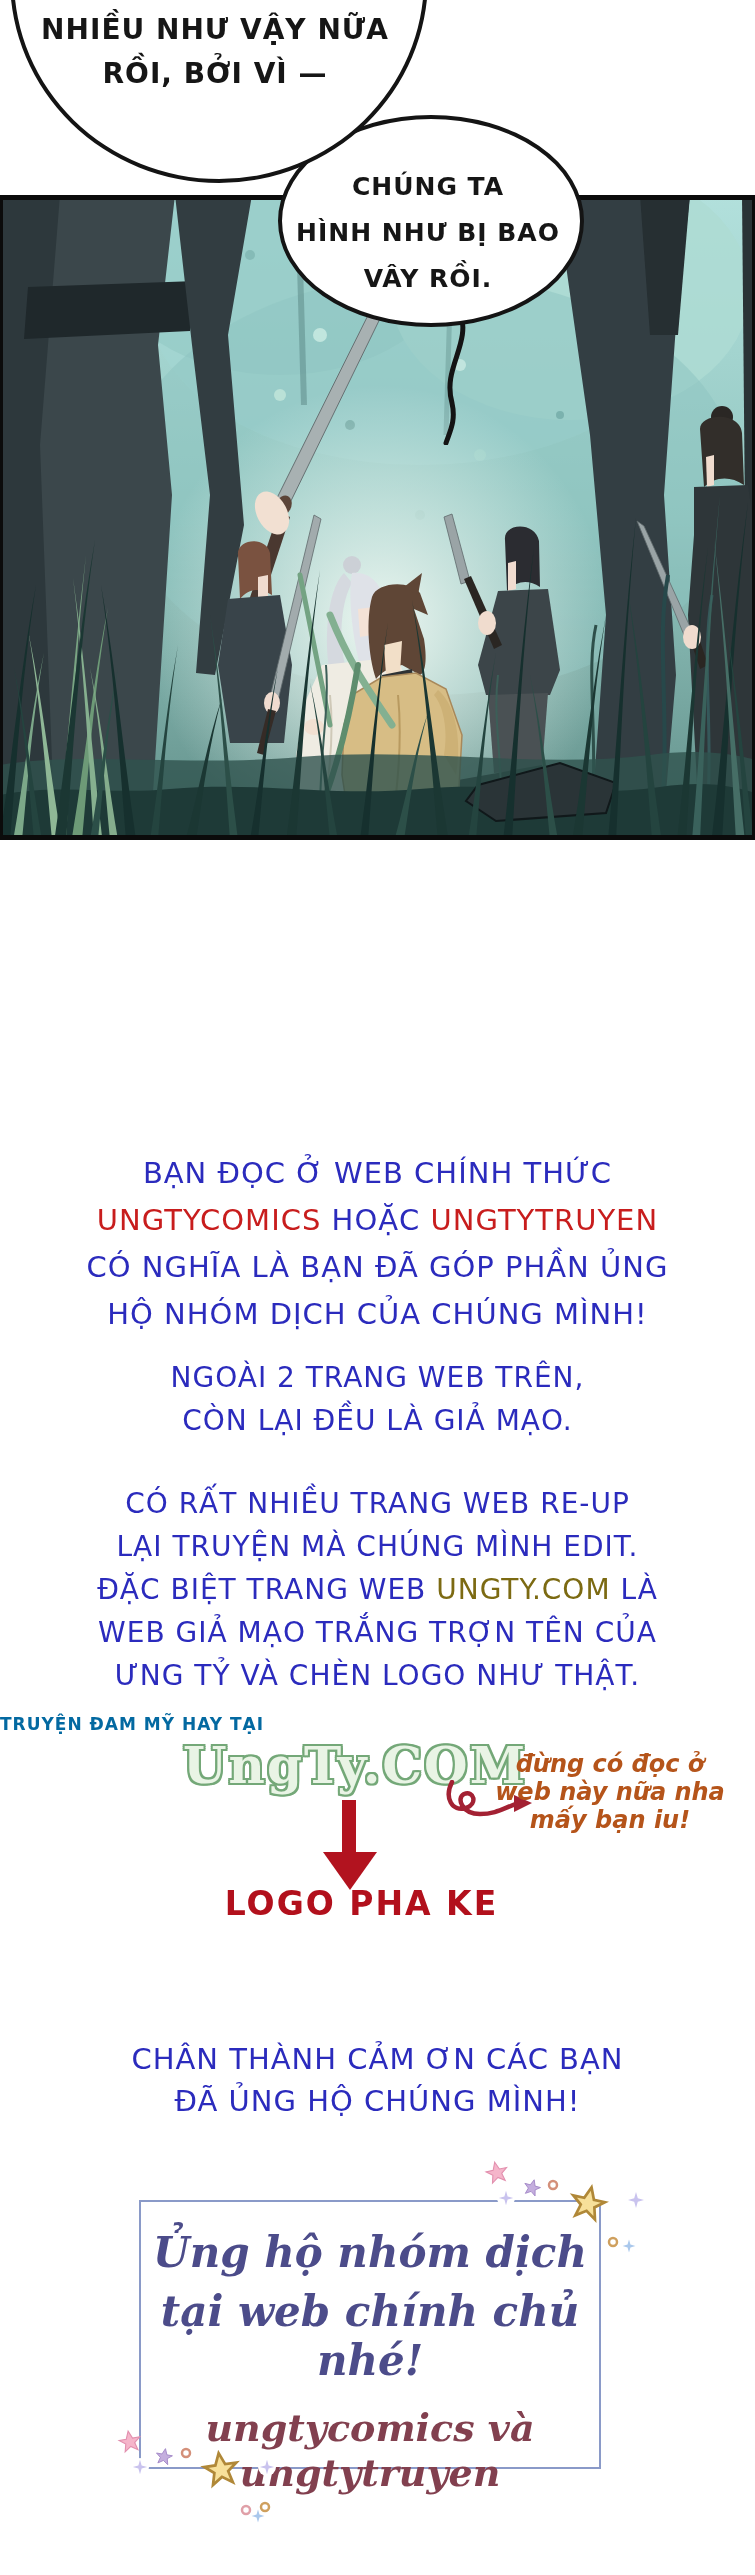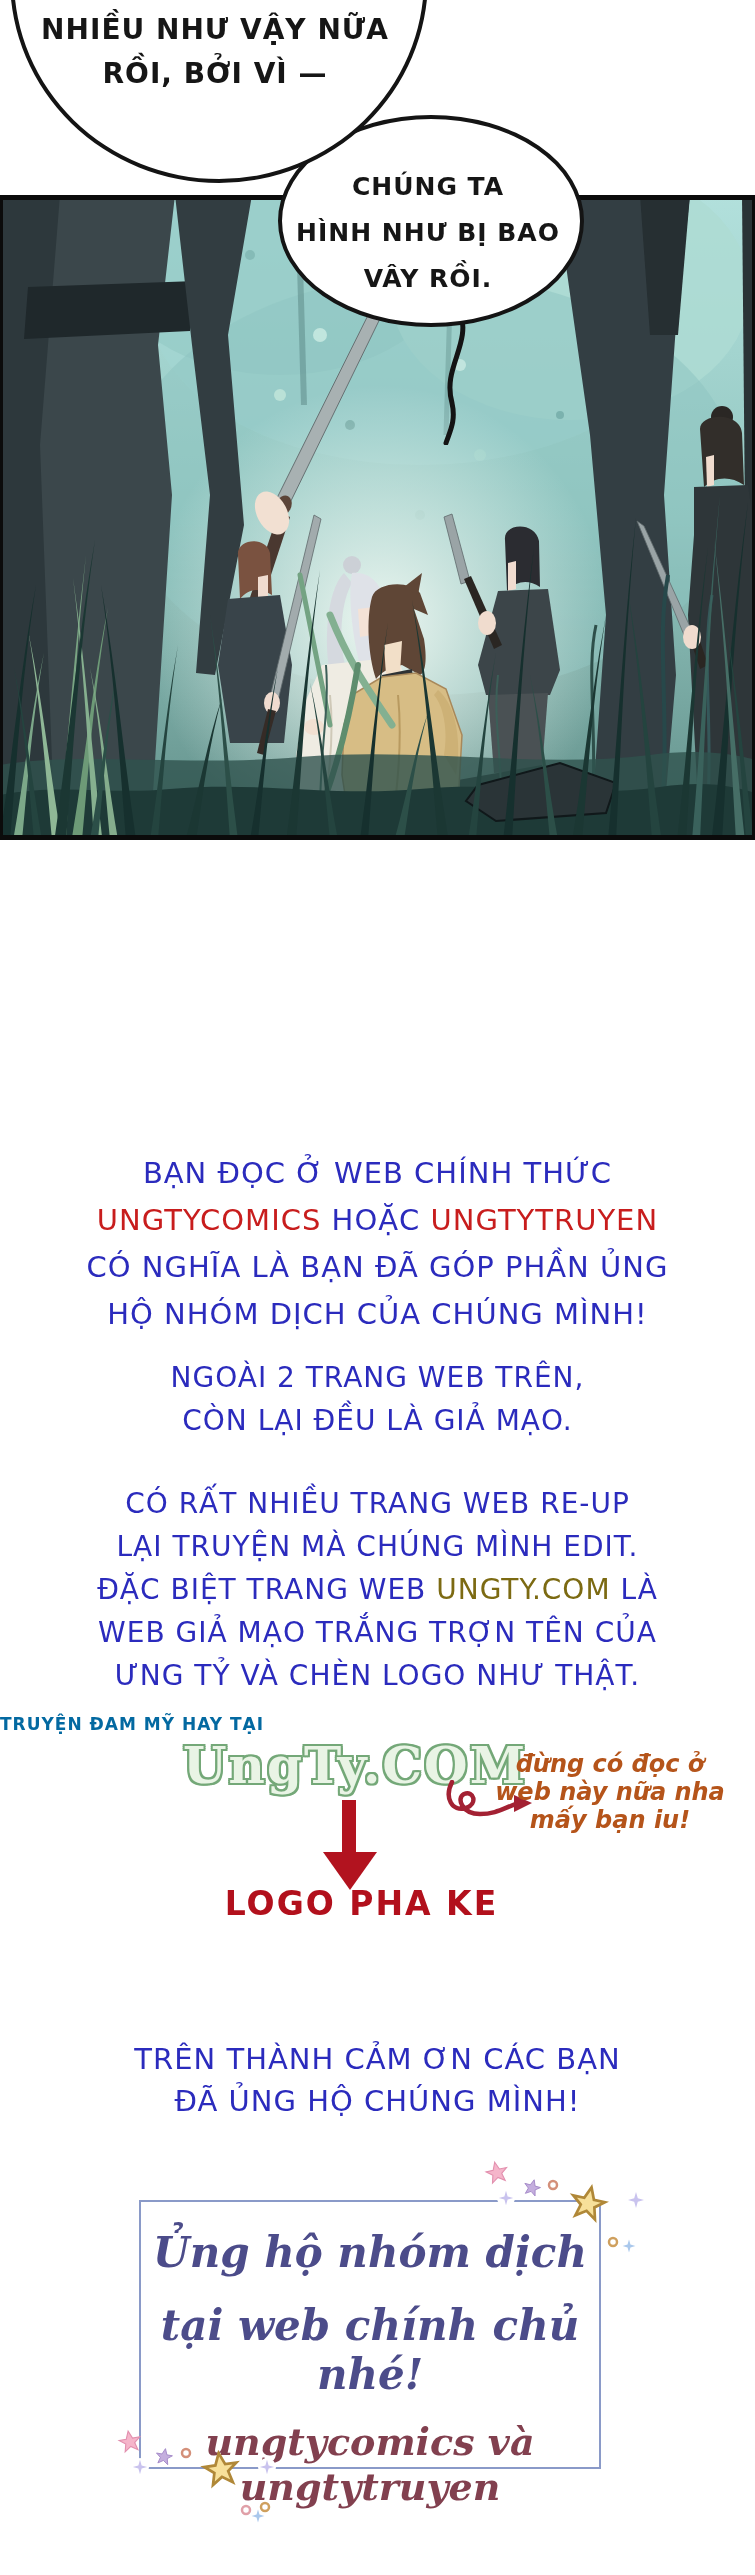--- a/index.html
+++ b/index.html
@@ -56,21 +56,21 @@
   }
   
   .thanks{top:2038px;font-size:29px;line-height:42px;}
   
   .support-box{
     position:absolute;left:139px;top:2200px;width:458px;height:265px;
     border:2px solid #8a9ac8;background:transparent;text-align:center;z-index:2;
   }
   .script{font-family:"DejaVu Serif",serif;font-style:italic;font-weight:bold;}
   .sb1{margin-top:26px;font-size:42px;color:#4c4c8a;}
-  .sb2{margin-top:24px;font-size:42px;color:#4c4c8a;}
+  .sb2{margin-top:10px;font-size:42px;color:#4c4c8a;}
   .sb3{margin-top:20px;font-size:38px;color:#82404f;}
   .stars{position:absolute;left:80px;top:2140px;z-index:3;pointer-events:none;}
 </style>
 </head>
 <body>
 
 <div class="page">
 
   <div class="panel">
     <svg width="755" height="645" viewBox="0 0 755 645">
@@ -305,21 +305,21 @@
   </div>
 
   <svg class="down-arrow" width="70" height="92" viewBox="0 0 70 92">
     <rect x="27" y="0" width="14" height="54" fill="#b2131f"></rect>
     <polygon points="8,52 62,52 35,90" fill="#b2131f"></polygon>
   </svg>
 
   <div class="caption">LOGO PHA KE</div>
 
   <div class="comic thanks">
-    <div class="blue">TRÊN THÀNH CẢM ƠN CÁC BẠN</div>
+    <div class="blue">CHÂN THÀNH CẢM ƠN CÁC BẠN</div>
     <div class="blue">ĐÃ ỦNG HỘ CHÚNG MÌNH!</div>
   </div>
 
   <div class="support-box">
     <div class="script sb1">Ủng hộ nhóm dịch</div>
     <div class="script sb2">tại web chính chủ nhé!</div>
     <div class="script sb3">ungtycomics và ungtytruyen</div>
   </div>
 
   <svg class="stars" width="600" height="400" viewBox="0 0 600 400">

